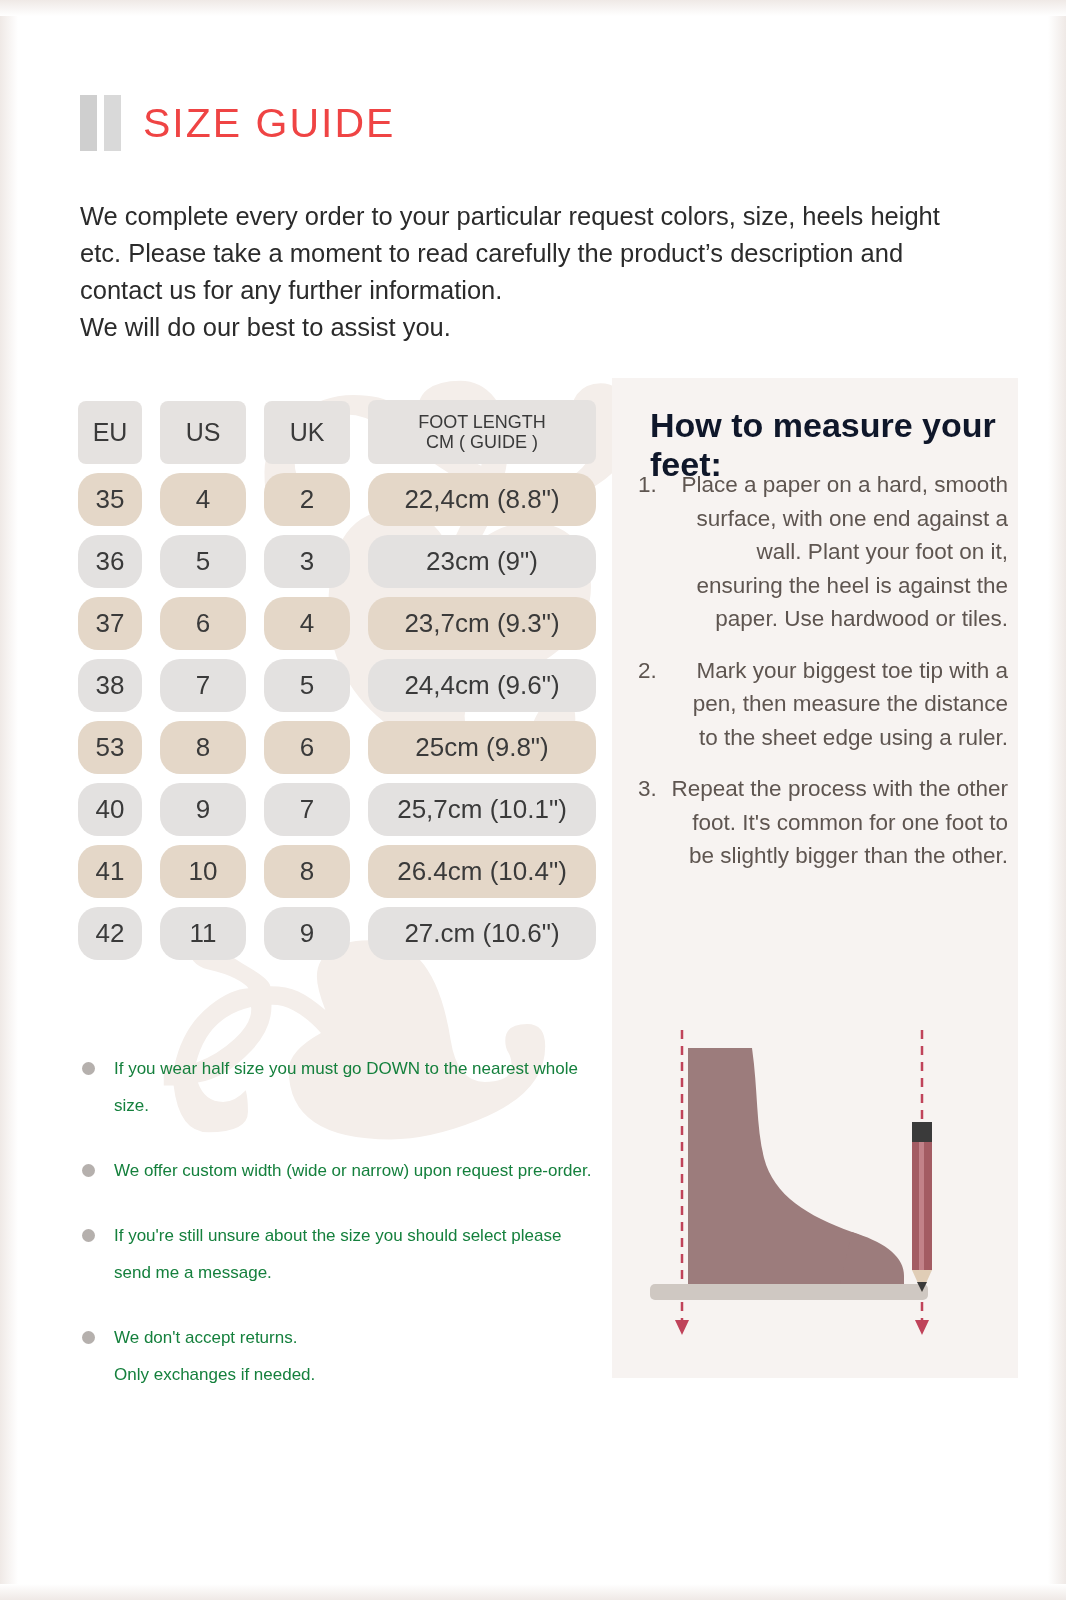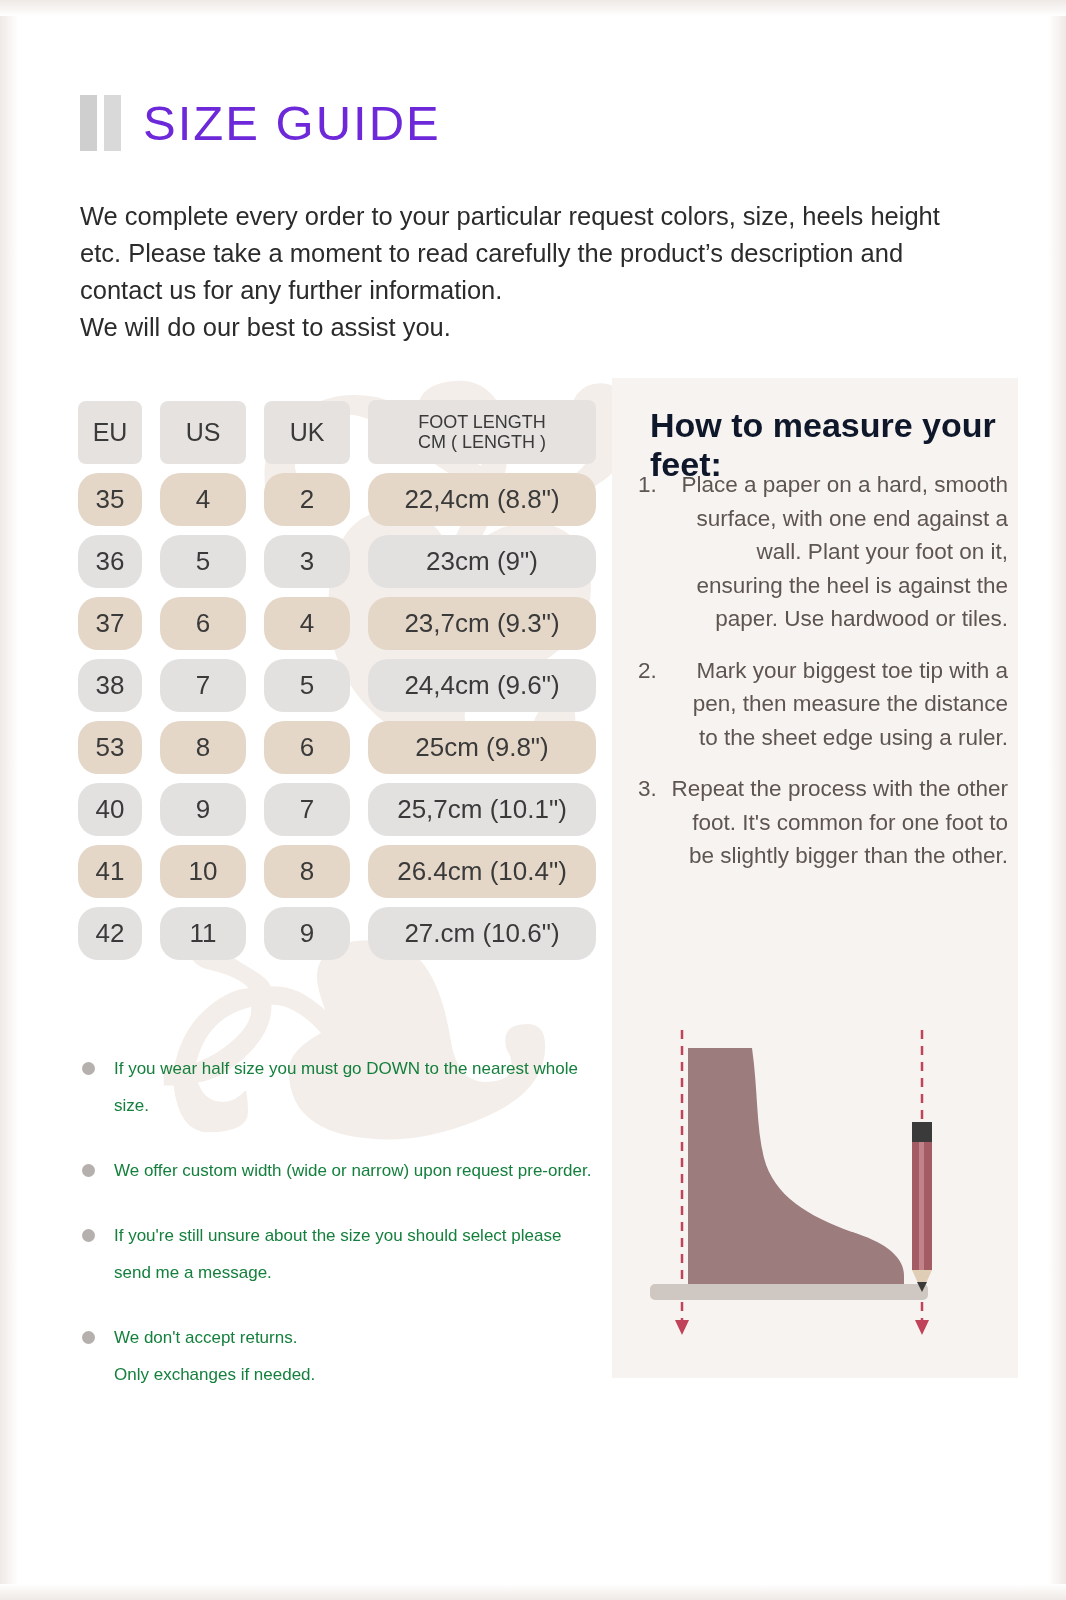--- a/index.html
+++ b/index.html
@@ -47,23 +47,23 @@
   
   .header {
     position: absolute;
     left: 80px; top: 95px;
     display: flex; align-items: center; gap: 22px;
   }
   .logo-bars { display: flex; gap: 7px; }
   .logo-bars span { display: block; width: 17px; height: 56px; background: #d9d9d9; }
   .logo-bars span:first-child { background: #cfcfcf; }
   .title {
-    font-size: 49px;
+    font-size: 41px;
     letter-spacing: 2px;
-    color: #6d28d9;
+    color: #ef4444;
     font-weight: 400;
     font-family: "Liberation Sans", sans-serif;
   }
 
   .intro {
     position: absolute;
     left: 80px; top: 198px;
     width: 900px;
     font-size: 25.5px;
     line-height: 37px;
@@ -185,21 +185,21 @@
   <div class="intro" style="white-space: pre-line;">We complete every order to your particular request colors, size, heels height etc. Please take a moment to read carefully the product’s description and contact us for any further information.
 We will do our best to assist you.</div>
 
   <div class="table">
     <div class="trow head">
       <div class="cell c-eu">EU</div>
       <div class="cell c-us">US</div>
       <div class="cell c-uk">UK</div>
       <div class="cell c-len">
         <div>FOOT LENGTH</div>
-        <div>CM ( LENGTH )</div>
+        <div>CM ( GUIDE )</div>
       </div>
     </div>
 
     <div class="trow">
       <div class="cell c-eu beige">35</div>
       <div class="cell c-us beige">4</div>
       <div class="cell c-uk beige">2</div>
       <div class="cell c-len len-beige">22,4cm (8.8")</div>
     </div>
     <div class="trow">

